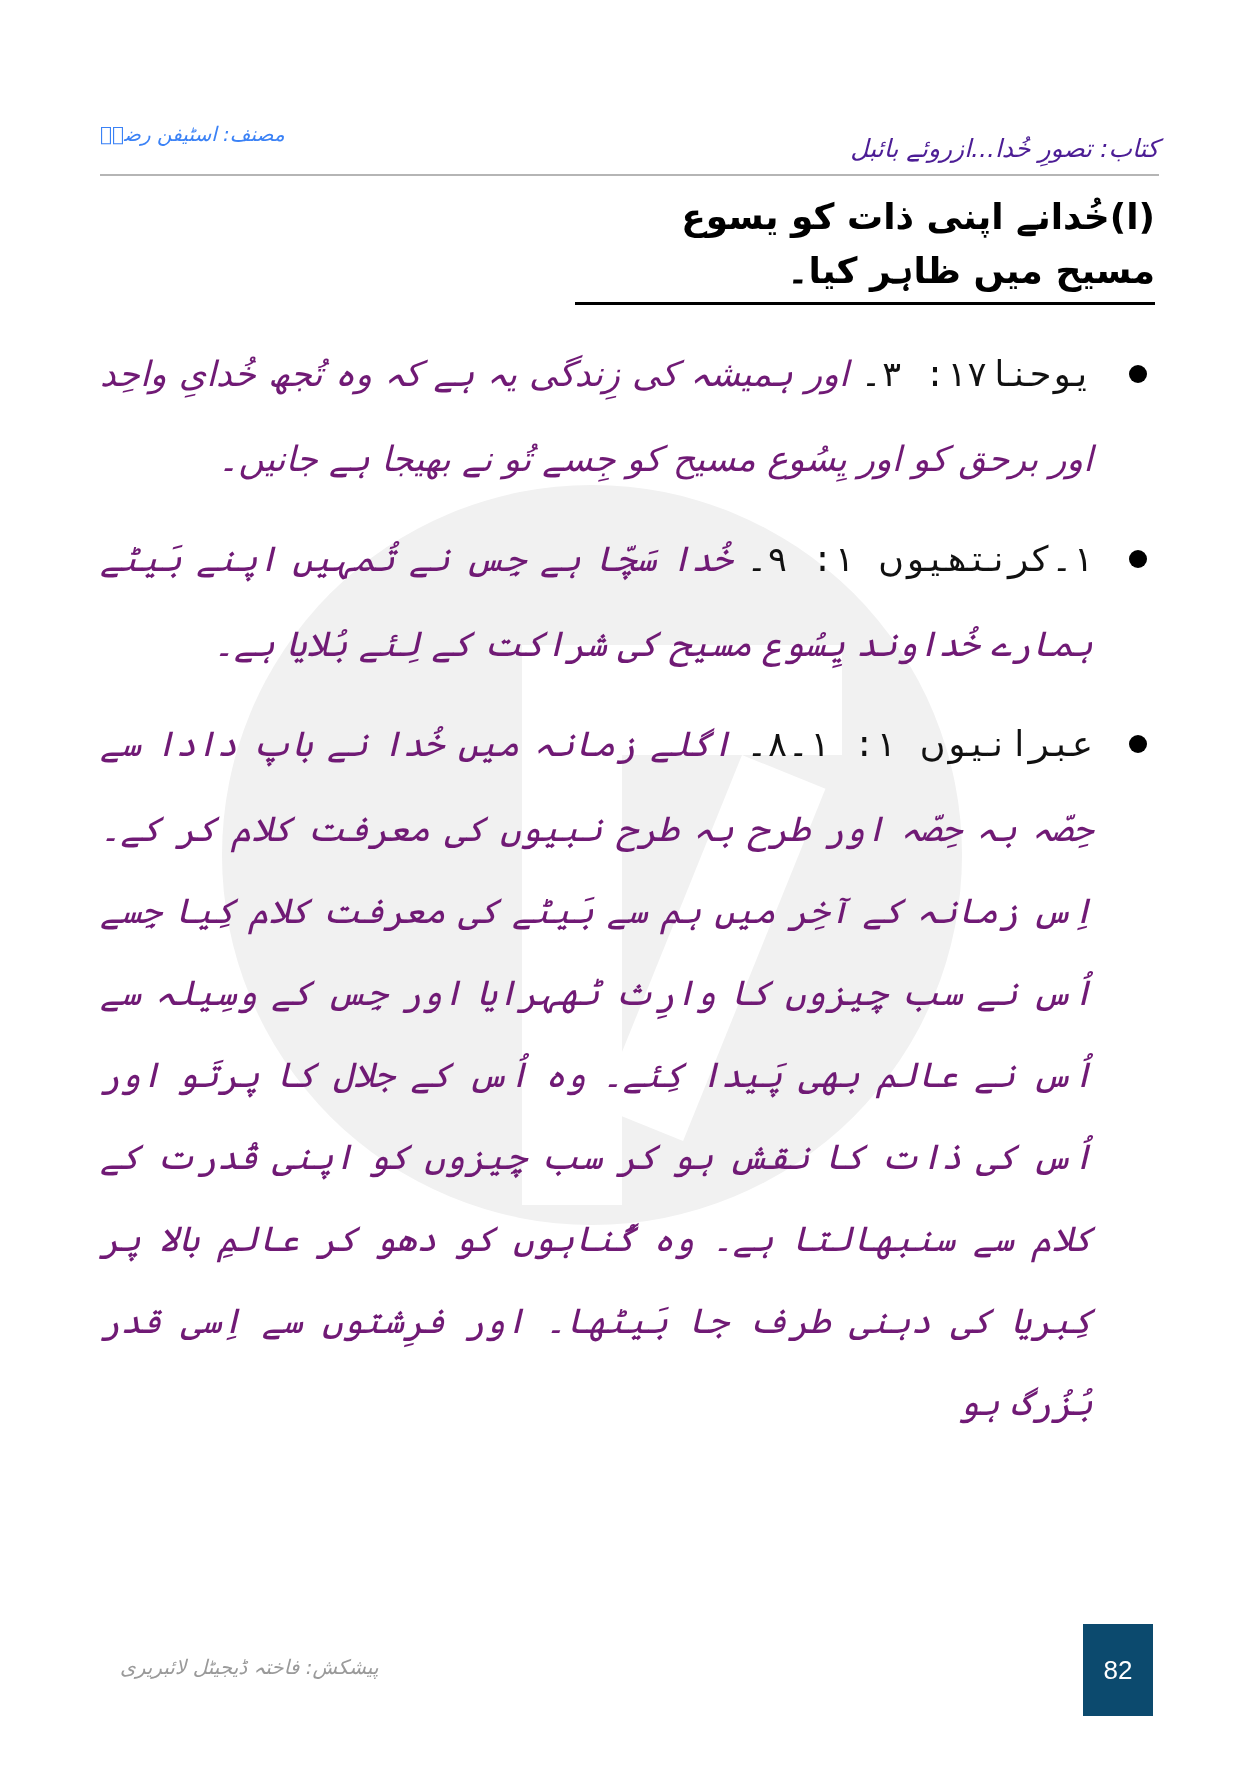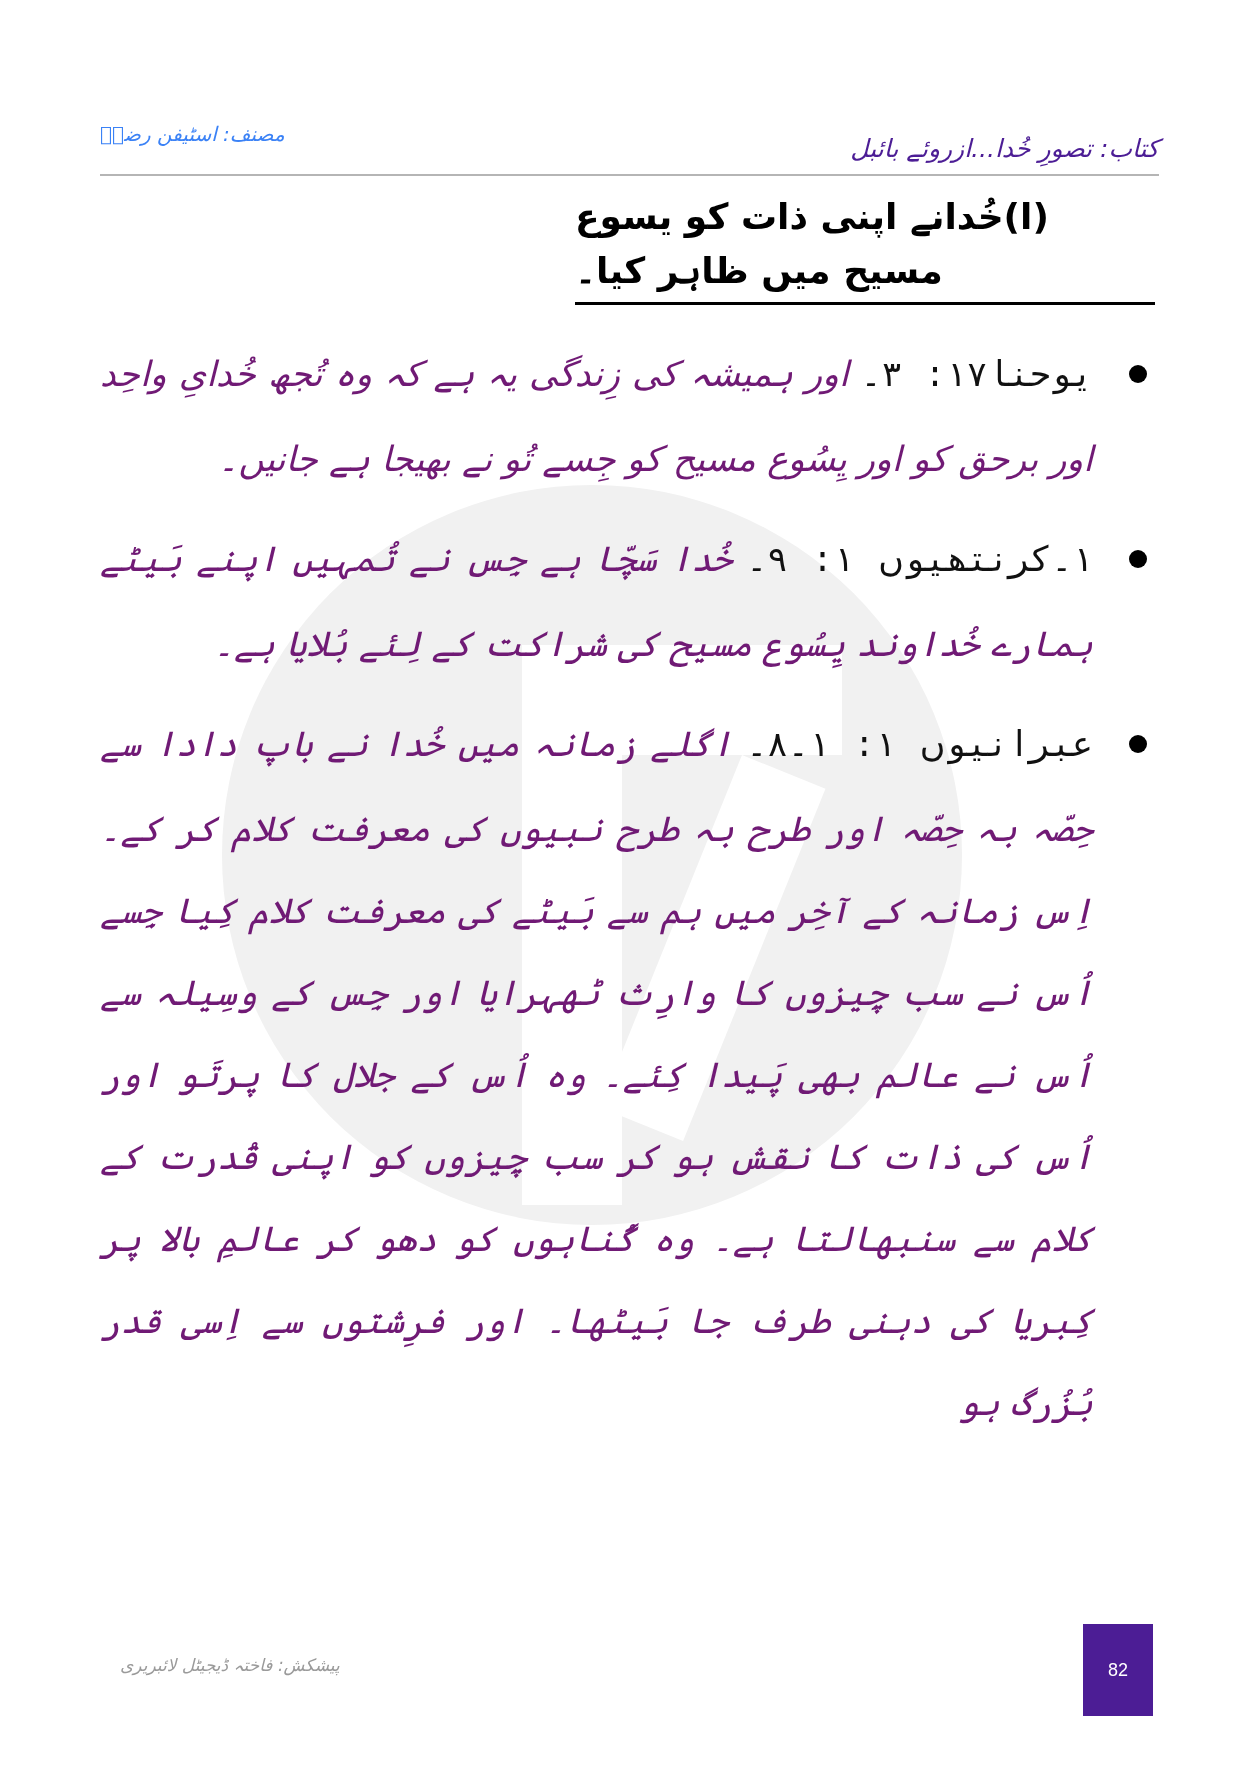--- a/index.html
+++ b/index.html
@@ -15,33 +15,33 @@
     .header { position: absolute; left: 100px; right: 100px; top: 118px; height: 56px;
               border-bottom: 2px solid #b5b5b5; z-index: 1; direction: rtl; }
     .header .book { position: absolute; right: 0; top: 16px; font-size: 25px; color: #4c1d95; font-style: italic; }
     .header .author { position: absolute; left: 0; top: 4px; font-size: 20px; color: #3b82f6; font-style: italic; }
 
     .content { position: absolute; left: 100px; right: 104px; top: 190px; z-index: 1; direction: rtl; }
     .intro { font-size: 36px; line-height: 82px; color: #111111; font-style: italic; text-align: justify; margin: 0; }
     .heading-wrap { text-align: right; margin-top: 0; }
     .heading { display: inline-block; font-size: 36px; font-weight: bold; color: #000000;
                border-bottom: 3px solid #000000; padding: 0 0 4px 0; line-height: 54px; width: 580px;
-               text-align: left; }
+               text-align: right; }
 
     ul.verses { list-style: none; margin: 28px 0 0 0; padding: 0; }
     ul.verses li { position: relative; padding-right: 62px; font-size: 35px; line-height: 82px;
                    margin-bottom: 18px; text-align: justify; }
     .bullet { position: absolute; right: 8px; top: 32px; width: 18px; height: 18px; border-radius: 50%; background: #000000; }
     .ref { color: #111111; font-family: Liberation Mono, monospace; }
     .verse { color: #701a75; font-style: italic; }
 
-    .footer-credit { position: absolute; left: 120px; top: 1655px; font-size: 17px; color: #9a9a9a;
+    .footer-credit { position: absolute; left: 120px; top: 1655px; font-size: 20px; color: #9a9a9a;
                      direction: rtl; font-style: italic; z-index: 1; }
-    .page-num { position: absolute; left: 1083px; top: 1624px; width: 70px; height: 92px; background: #4c1d95;
-                color: #ffffff; font-family: "Liberation Sans", sans-serif; font-size: 18px;
+    .page-num { position: absolute; left: 1083px; top: 1624px; width: 70px; height: 92px; background: #0c4a6e;
+                color: #ffffff; font-family: "Liberation Sans", sans-serif; font-size: 26px;
                 display: flex; align-items: center; justify-content: center; z-index: 1; }
   </style>
 </head>
 <body>
 
 <div class="watermark">
   <div class="wm-f-vert"></div>
   <div class="wm-f-top"></div>
   <div class="wm-slash"></div>
 </div>

